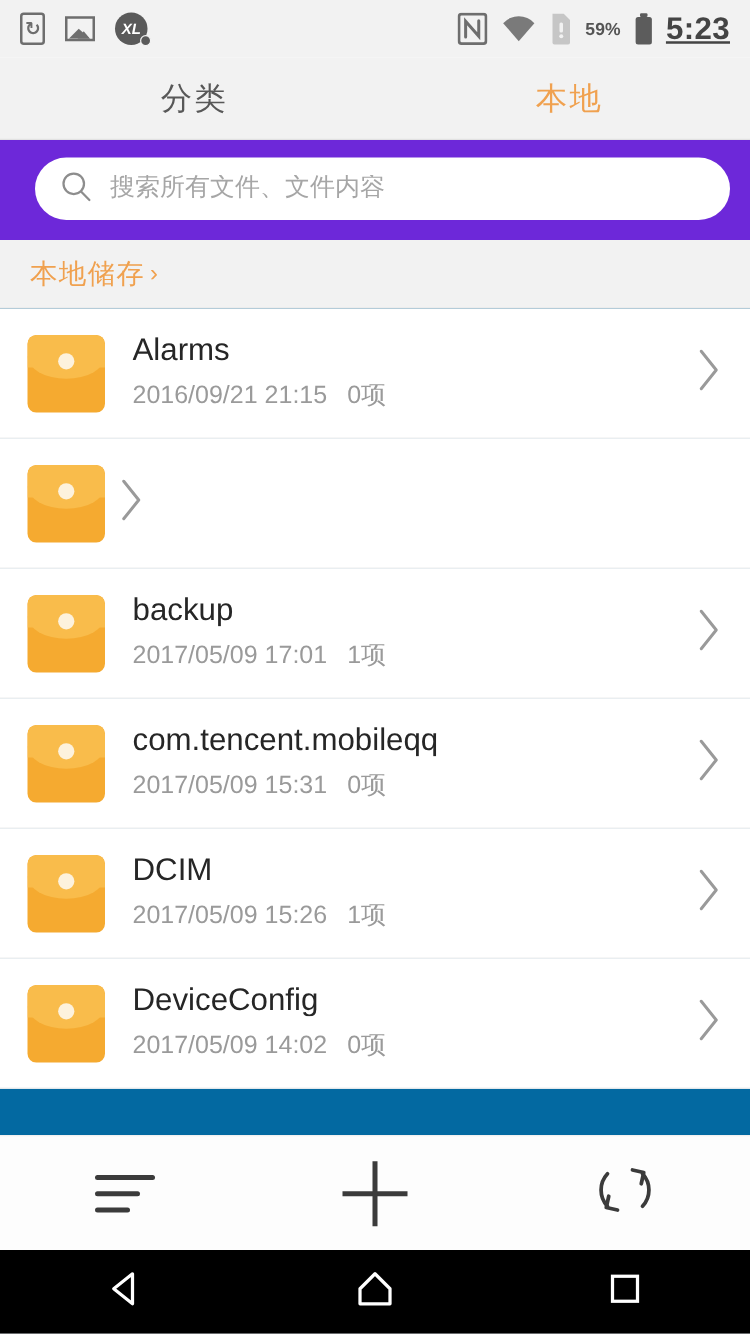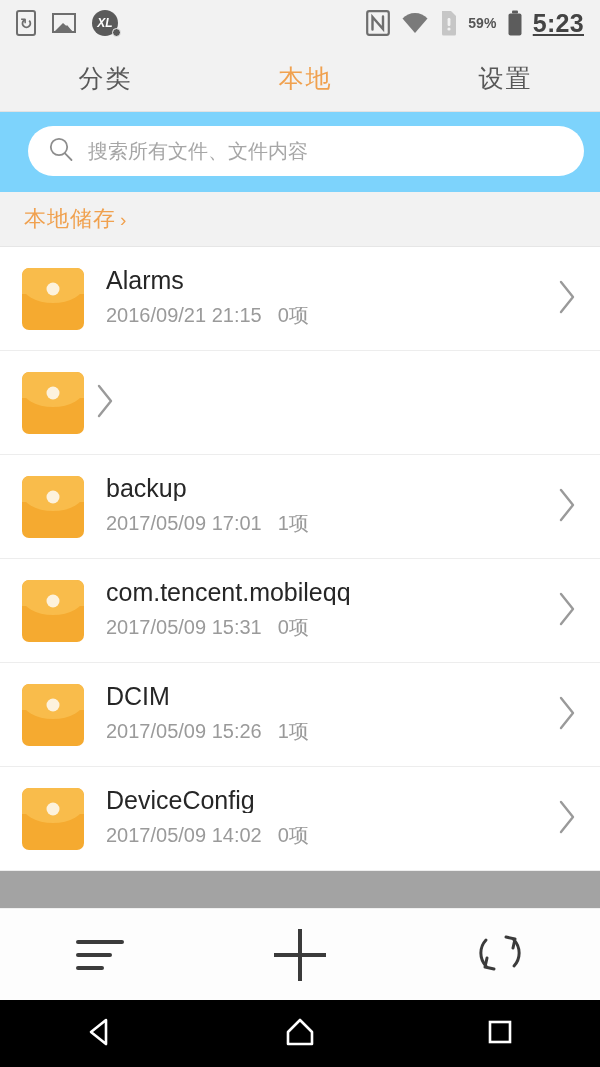--- a/index.html
+++ b/index.html
@@ -41,41 +41,41 @@
 
   
   .tabbar {
     height:66px; background:#f2f2f2; display:flex; align-items:center;
     border-bottom:1px solid #e2e2e2; flex:0 0 auto;
   }
   .tab { flex:1; text-align:center; font-size:25px; color:#585858; letter-spacing:2px;padding-left:11px; }
   .tab.active { color:#f0a14f; }
 
   
-  .searchwrap { background:#7dd3fc; padding:14px 16px 16px 28px; flex:0 0 auto; }
+  .searchwrap { background:#6d28d9; padding:14px 16px 16px 28px; flex:0 0 auto;font-family:Liberation Mono, monospace; }
   .searchbox {
     height:50px; background:#ffffff; border-radius:26px; display:flex; align-items:center;
     padding:0 20px; gap:14px;
   }
   .searchbox .mag { flex:0 0 auto; }
   .searchbox input {
     border:0; outline:0; background:transparent; font-size:20px; color:#9b9b9b;
     font-family:inherit; width:100%;
   }
   .searchbox input::placeholder { color:#a6a6a6; }
 
   
   .crumbwrap { background:#f2f2f2; padding:12px 24px 12px 24px; flex:0 0 auto;
     border-bottom:1px solid #e6e6e6; display:flex; align-items:center; }
   .crumb { display:inline-flex; align-items:center; gap:4px; }
   .crumb-label { font-size:22px; color:#f0a14f; letter-spacing:1px; }
   .crumb-arrow { font-size:19px; color:#f0a14f; line-height:1; }
 
   
-  .list { flex:1 1 auto; background:#a3a3a3; overflow:hidden; }
+  .list { flex:1 1 auto; background:#0369a1; overflow:hidden; }
   .row {
     height:104px; display:flex; align-items:center; padding:0 22px 0 22px;
     border-bottom:1px solid #ededed; background:#fff;
   }
   .folder-icon {
     width:62px; height:62px; border-radius:7px; background:#f5aa30; position:relative;
     flex:0 0 auto; overflow:hidden;
   }
   .folder-icon .flap {
     position:absolute; left:0; top:0; width:100%; height:42%;
@@ -161,21 +161,20 @@
           <rect x="1.5" y="3.5" width="13" height="22" rx="2" fill="#5c5c5c"></rect>
         </svg>
       </span>
       <span class="sb-clock">5:23</span>
     </div>
   </div>
 
   <div class="tabbar">
     <div class="tab">分类</div>
     <div class="tab active">本地</div>
-    <div class="tab">设置</div>
   </div>
 
   <div class="searchwrap">
     <div class="searchbox">
       <span class="mag">
         <svg width="26" height="26" viewBox="0 0 26 26">
           <circle cx="11" cy="11" r="8.2" fill="none" stroke="#8d8d8d" stroke-width="1.8"></circle>
           <line x1="17" y1="17.4" x2="23.5" y2="24" stroke="#8d8d8d" stroke-width="1.8" stroke-linecap="round"></line>
         </svg>
       </span>

